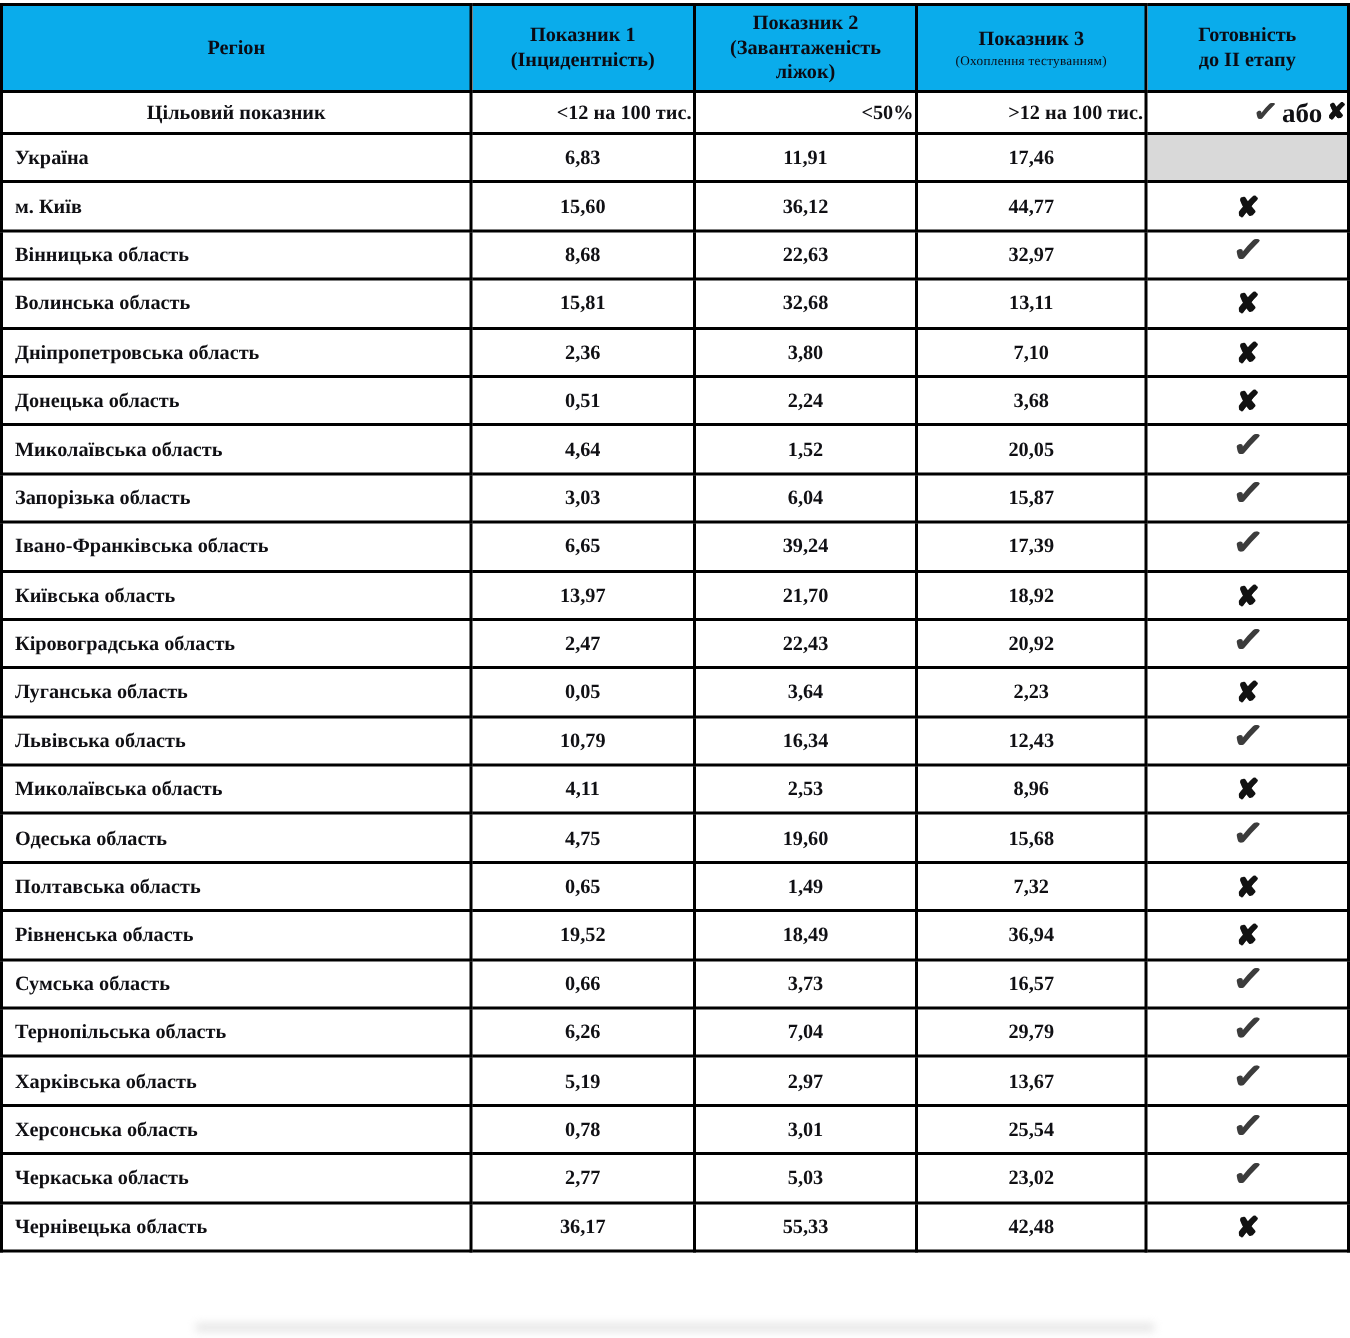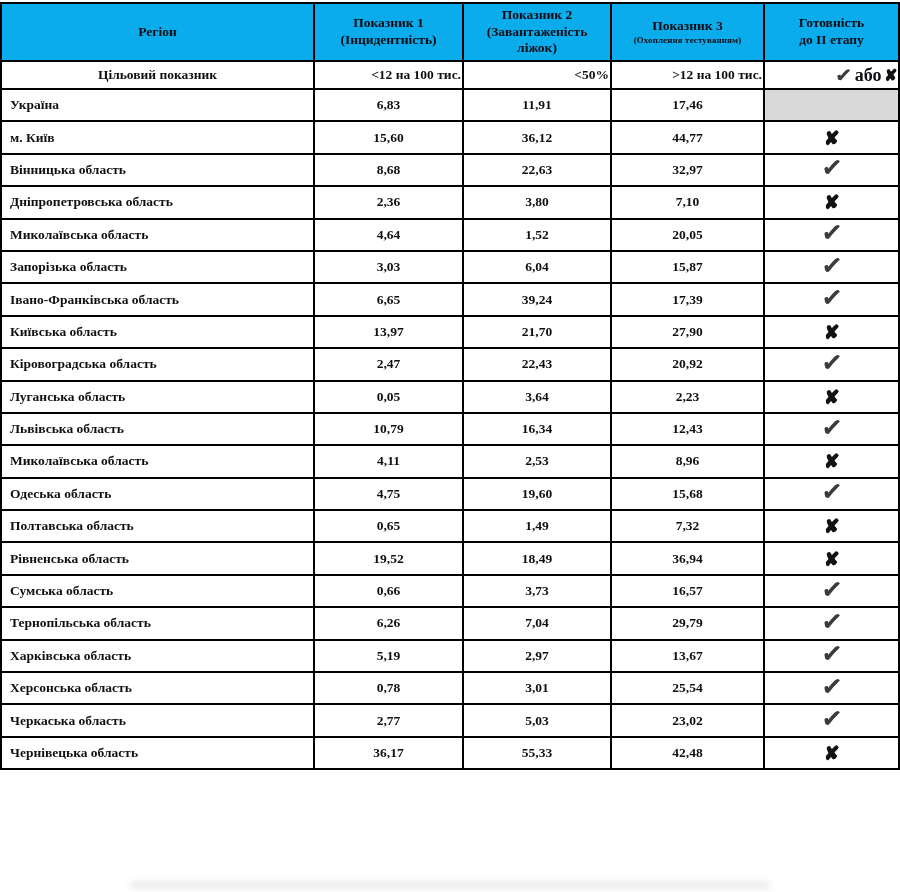--- a/index.html
+++ b/index.html
@@ -39,21 +39,21 @@
     height: 52px;
     font-weight: bold;
     font-size: 13.5px;
     line-height: 1.25;
     text-align: center;
     vertical-align: middle;
     padding: 2px 4px;
     color: #0b0b14;
   }
   thead .sub { display: block; font-size: 13.5px; font-weight: bold; }
-  thead .sub-small { display: block; font-size: 8.8px; font-weight: bold; letter-spacing: 0.2px; }
+  thead .sub-small { display: block; font-size: 8.8px; font-weight: normal; letter-spacing: 0.2px; }
 
   
   tr.target-row td {
     height: 24px;
     font-weight: bold;
     font-size: 13.5px;
     text-align: right;
     vertical-align: middle;
     background: #ffffff;
   }
@@ -192,27 +192,41 @@
     <td class="readiness-cell"><span class="mark cross">✘</span></td>
   </tr>
         <tr>
     <td class="region-cell">Вінницька область</td>
     <td class="value-cell">8,68</td>
     <td class="value-cell">22,63</td>
     <td class="value-cell">32,97</td>
     <td class="readiness-cell"><span class="mark check">✓</span></td>
   </tr>
         <tr>
+    <td class="region-cell">Волинська область</td>
+    <td class="value-cell">15,81</td>
+    <td class="value-cell">32,68</td>
+    <td class="value-cell">13,11</td>
+    <td class="readiness-cell"><span class="mark cross">✘</span></td>
+  </tr>
+        <tr>
     <td class="region-cell">Дніпропетровська область</td>
     <td class="value-cell">2,36</td>
     <td class="value-cell">3,80</td>
     <td class="value-cell">7,10</td>
     <td class="readiness-cell"><span class="mark cross">✘</span></td>
   </tr>
         <tr>
+    <td class="region-cell">Донецька область</td>
+    <td class="value-cell">0,51</td>
+    <td class="value-cell">2,24</td>
+    <td class="value-cell">3,68</td>
+    <td class="readiness-cell"><span class="mark cross">✘</span></td>
+  </tr>
+        <tr>
     <td class="region-cell">Миколаївська область</td>
     <td class="value-cell">4,64</td>
     <td class="value-cell">1,52</td>
     <td class="value-cell">20,05</td>
     <td class="readiness-cell"><span class="mark check">✓</span></td>
   </tr>
         <tr>
     <td class="region-cell">Запорізька область</td>
     <td class="value-cell">3,03</td>
     <td class="value-cell">6,04</td>
@@ -223,21 +237,21 @@
     <td class="region-cell">Івано-Франківська область</td>
     <td class="value-cell">6,65</td>
     <td class="value-cell">39,24</td>
     <td class="value-cell">17,39</td>
     <td class="readiness-cell"><span class="mark check">✓</span></td>
   </tr>
         <tr>
     <td class="region-cell">Київська область</td>
     <td class="value-cell">13,97</td>
     <td class="value-cell">21,70</td>
-    <td class="value-cell">27,90</td>
+    <td class="value-cell">18,92</td>
     <td class="readiness-cell"><span class="mark cross">✘</span></td>
   </tr>
         <tr>
     <td class="region-cell">Кіровоградська область</td>
     <td class="value-cell">2,47</td>
     <td class="value-cell">22,43</td>
     <td class="value-cell">20,92</td>
     <td class="readiness-cell"><span class="mark check">✓</span></td>
   </tr>
         <tr>

